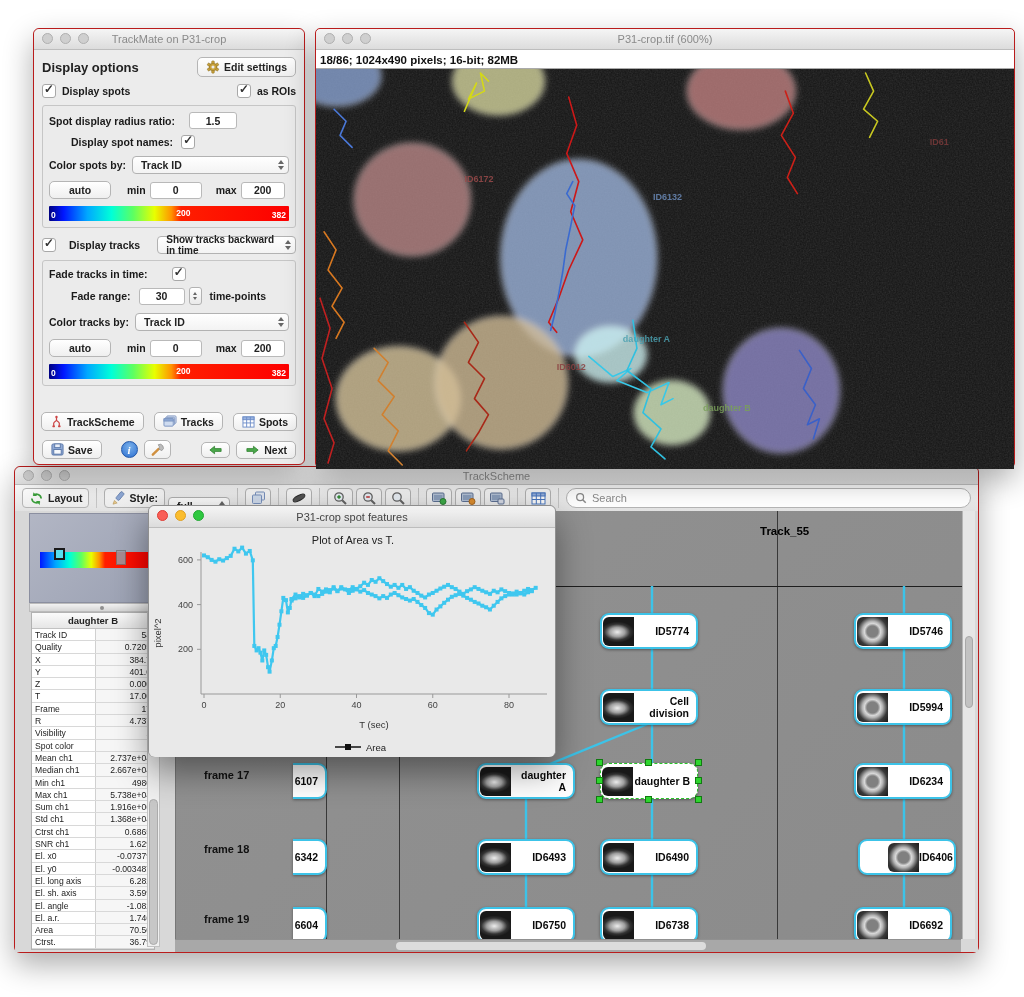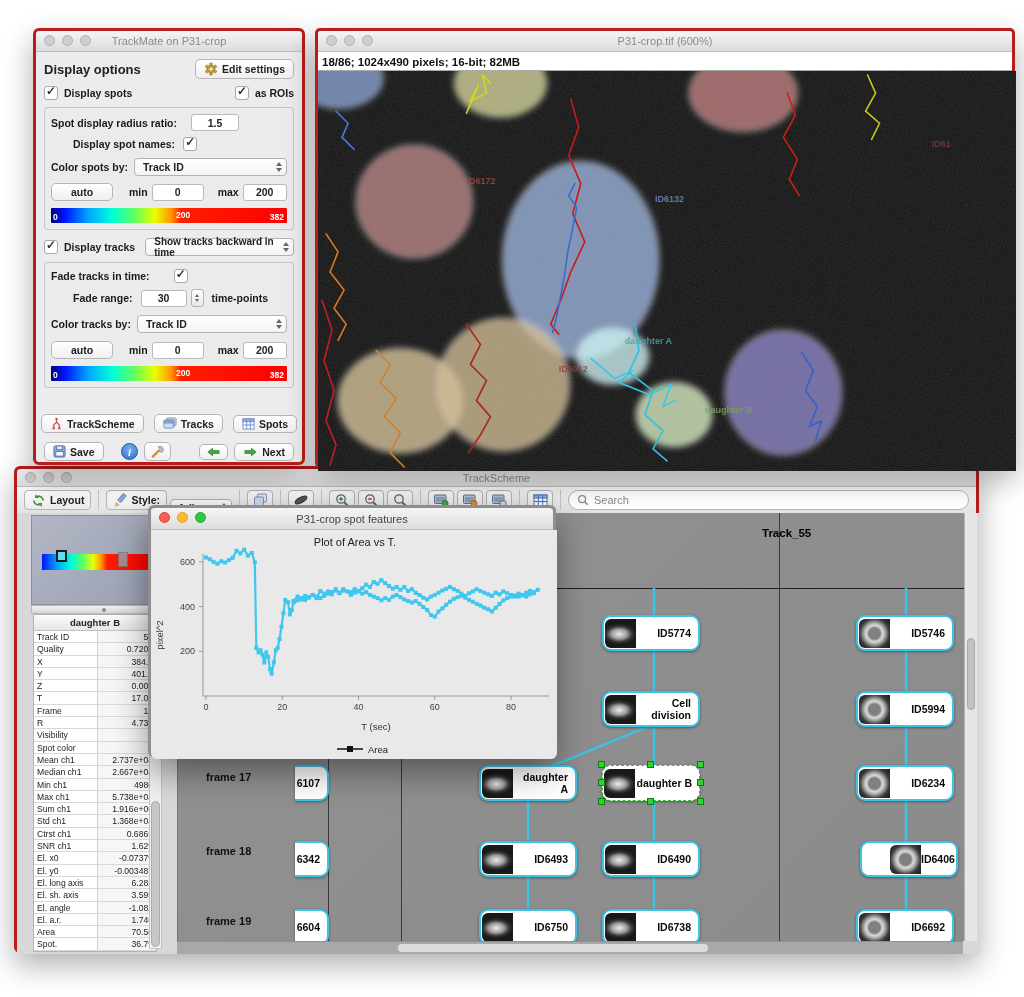--- a/index.html
+++ b/index.html
@@ -1,19 +1,19 @@
 <!DOCTYPE html>
 <html><head>
 <meta charset="utf-8">
 <style>
   html,body{margin:0;padding:0;background:#fff;}
   #stage{position:relative;width:1024px;height:997px;background:#fff;font-family:"Liberation Sans",sans-serif;overflow:hidden;}
   svg text{font-family:"Liberation Sans",sans-serif;}
 
-  .window{position:absolute;background:#ececec;border:3px solid #b91c1c;border-radius:6px;box-shadow:0 12px 30px rgba(0,0,0,.32);box-sizing:border-box;}
+  .window{position:absolute;background:#ececec;border:1px solid #b91c1c;border-radius:6px;box-shadow:0 12px 30px rgba(0,0,0,.32);box-sizing:border-box;}
   .titlebar{height:20px;display:flex;align-items:center;justify-content:center;position:relative;background:linear-gradient(#f5f5f5,#dcdcdc);border-bottom:1px solid #bdbdbd;border-radius:6px 6px 0 0;font-size:11px;color:#8a8a8a;}
   .titlebar.active{color:#444;}
   .lights{position:absolute;left:8px;top:4px;display:flex;gap:7px;}
   .light{width:11px;height:11px;border-radius:50%;background:#cfcfcf;border:1px solid #b0b0b0;box-sizing:border-box;}
   .light.red{background:#f95f57;border-color:#de3e36;}
   .light.yellow{background:#fbbd2e;border-color:#dfa023;}
   .light.green{background:#2fc840;border-color:#24a835;}
 
   
   #win-tm{left:33px;top:28px;width:272px;height:437px;font-size:11px;color:#1a1a1a;}
@@ -347,21 +347,21 @@
     <div class="tlabel">El. a.r.</div>
     <div class="tval">1.746</div>
   </div>
 
   <div class="trow">
     <div class="tlabel">Area</div>
     <div class="tval">70.50</div>
   </div>
 
   <div class="trow">
-    <div class="tlabel">Spot.</div>
+    <div class="tlabel">Ctrst.</div>
     <div class="tval">36.79</div>
   </div>
 </div>
       </div>
       <div id="tbl-scroll">
           <div id="tbl-thumb"></div>
         </div>
 
       <div id="ts-graph">
         <div class="vline" style="left:150px"></div>
@@ -537,21 +537,21 @@
           <span class="field" style="width:50px;margin-left:4px;">0</span>
           <span class="lbl" style="margin-left:14px;">max</span>
           <span class="field" style="width:42px;margin-left:4px;">200</span>
         </div>
         <div class="colorbar" style="margin-top:7px;">
           <span class="cb-l">0</span>
           <span class="cb-m">200</span>
           <span class="cb-r">382</span>
         </div>
       </div>
-      <div class="tm-row" style="gap:6px;margin-top:8px;">
+      <div class="tm-row" style="gap:13px;margin-top:8px;">
         <span class="checkbox checked"></span>
         <span class="lbl">Display tracks</span>
         <span class="combo" style="flex:1;margin-left:4px;">
           <span style="font-size:10px;">Show tracks backward in time</span>
           <span class="arrows">
               <span class="tri-up"></span>
               <span class="tri-dn"></span>
             </span>
         </span>
       </div>

